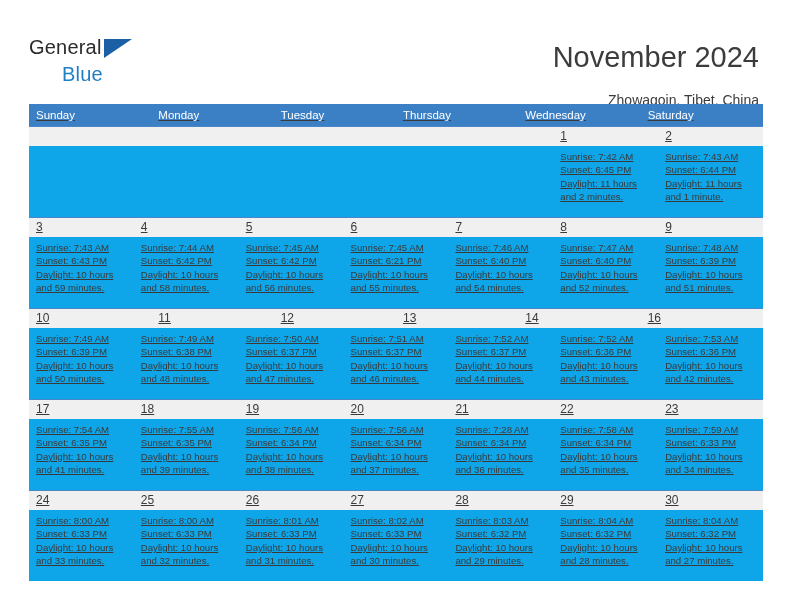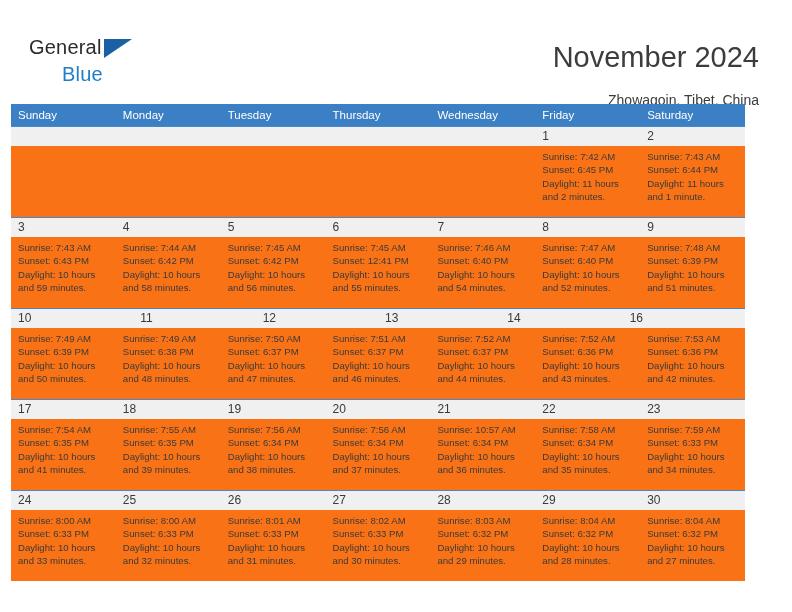--- a/index.html
+++ b/index.html
@@ -84,23 +84,24 @@
     font-size: 14px;
     color: #3c3c3c;
     line-height: 20px;
     margin-top: 16px;
     white-space: nowrap;
   }
 
   
   .calendar {
     position: absolute;
-    left: 11px;
+    left: 29px;
     top: 104px;
     width: 734px;
+    text-decoration: underline;
   }
 
   .weekdays {
     display: flex;
     background: #3b7fc4;
     height: 22px;
   }
   .weekday {
     flex: 1 1 0;
     box-sizing: border-box;
@@ -121,21 +122,21 @@
     border-top: none;
   }
 
   .week-numbers {
     display: flex;
     background: #f0f0f0;
     height: 19px;
   }
   .week-body {
     display: flex;
-    background: #f97316;
+    background: #0ea5e9;
     height: 71px;
   }
 
   .daynum-cell {
     flex: 1 1 0;
     box-sizing: border-box;
     padding-left: 7px;
     font-size: 12px;
     color: #3a3a3a;
     line-height: 19px;
@@ -176,21 +177,20 @@
   </div>
 
   <div class="calendar">
 
     <div class="weekdays">
       <div class="weekday">Sunday</div>
       <div class="weekday">Monday</div>
       <div class="weekday">Tuesday</div>
       <div class="weekday">Thursday</div>
       <div class="weekday">Wednesday</div>
-      <div class="weekday">Friday</div>
       <div class="weekday">Saturday</div>
     </div>
 
     <div class="week">
       <div class="week-numbers">
         <div class="daynum-cell"></div>
         <div class="daynum-cell"></div>
         <div class="daynum-cell"></div>
         <div class="daynum-cell"></div>
         <div class="daynum-cell"></div>
@@ -242,21 +242,21 @@
           <div class="info-line">and 58 minutes.</div>
         </div>
         <div class="info-cell">
           <div class="info-line">Sunrise: 7:45 AM</div>
           <div class="info-line">Sunset: 6:42 PM</div>
           <div class="info-line">Daylight: 10 hours</div>
           <div class="info-line">and 56 minutes.</div>
         </div>
         <div class="info-cell">
           <div class="info-line">Sunrise: 7:45 AM</div>
-          <div class="info-line">Sunset: 12:41 PM</div>
+          <div class="info-line">Sunset: 6:21 PM</div>
           <div class="info-line">Daylight: 10 hours</div>
           <div class="info-line">and 55 minutes.</div>
         </div>
         <div class="info-cell">
           <div class="info-line">Sunrise: 7:46 AM</div>
           <div class="info-line">Sunset: 6:40 PM</div>
           <div class="info-line">Daylight: 10 hours</div>
           <div class="info-line">and 54 minutes.</div>
         </div>
         <div class="info-cell">
@@ -358,21 +358,21 @@
           <div class="info-line">Daylight: 10 hours</div>
           <div class="info-line">and 38 minutes.</div>
         </div>
         <div class="info-cell">
           <div class="info-line">Sunrise: 7:56 AM</div>
           <div class="info-line">Sunset: 6:34 PM</div>
           <div class="info-line">Daylight: 10 hours</div>
           <div class="info-line">and 37 minutes.</div>
         </div>
         <div class="info-cell">
-          <div class="info-line">Sunrise: 10:57 AM</div>
+          <div class="info-line">Sunrise: 7:28 AM</div>
           <div class="info-line">Sunset: 6:34 PM</div>
           <div class="info-line">Daylight: 10 hours</div>
           <div class="info-line">and 36 minutes.</div>
         </div>
         <div class="info-cell">
           <div class="info-line">Sunrise: 7:58 AM</div>
           <div class="info-line">Sunset: 6:34 PM</div>
           <div class="info-line">Daylight: 10 hours</div>
           <div class="info-line">and 35 minutes.</div>
         </div>

